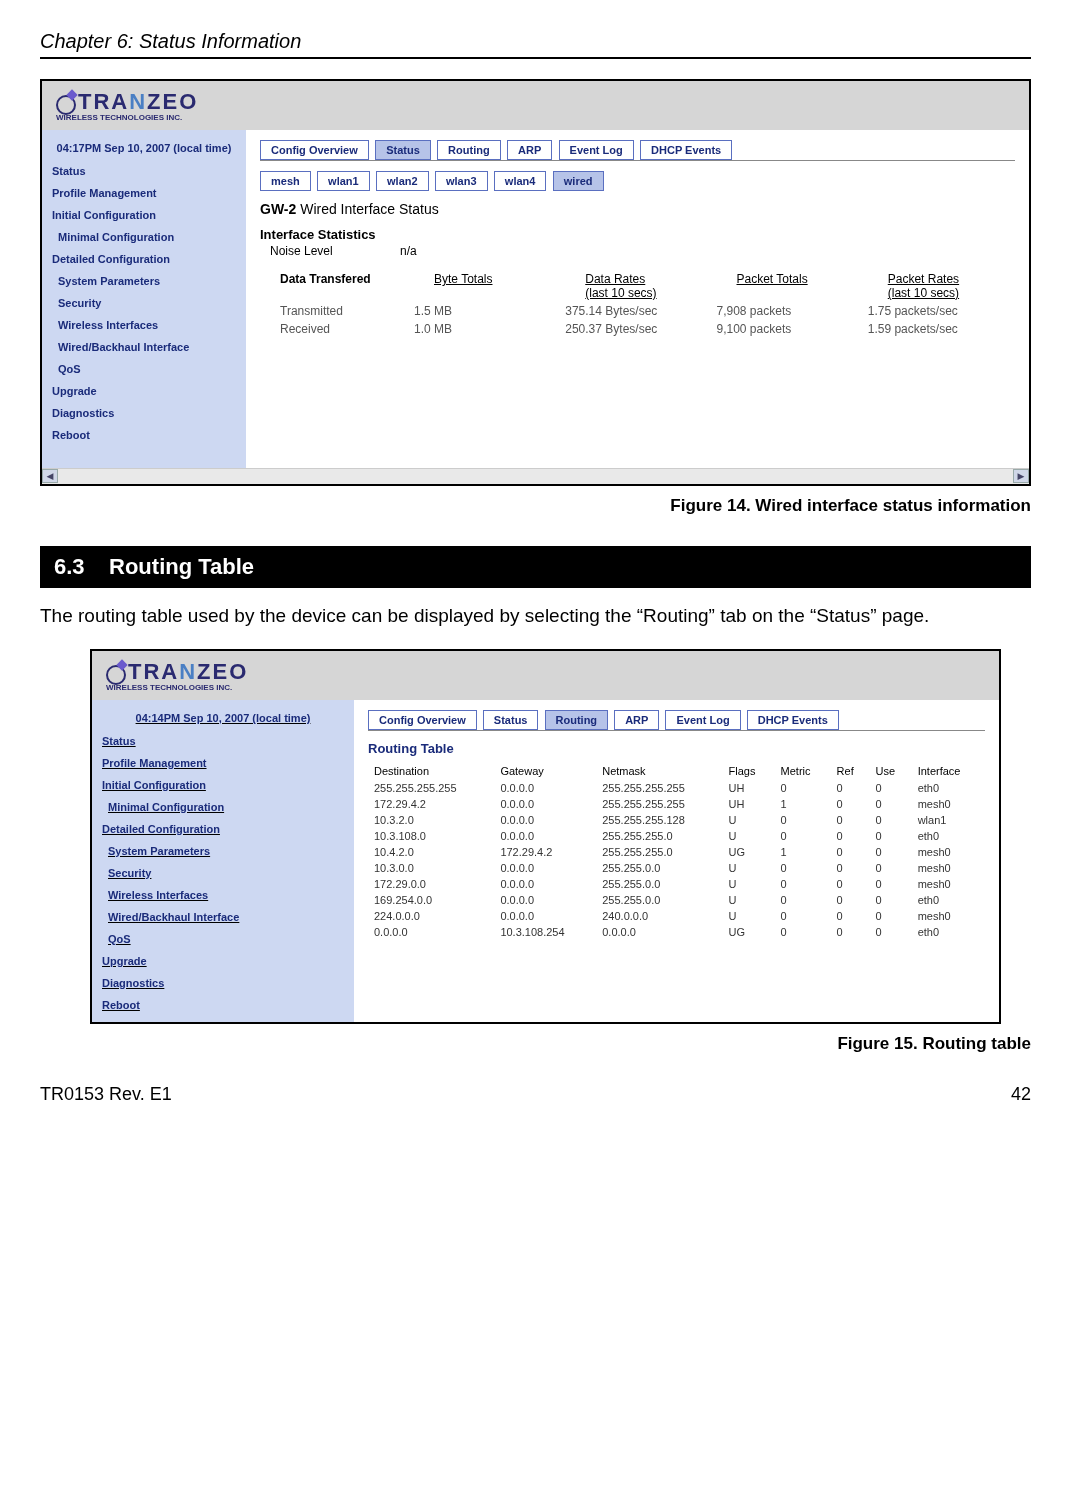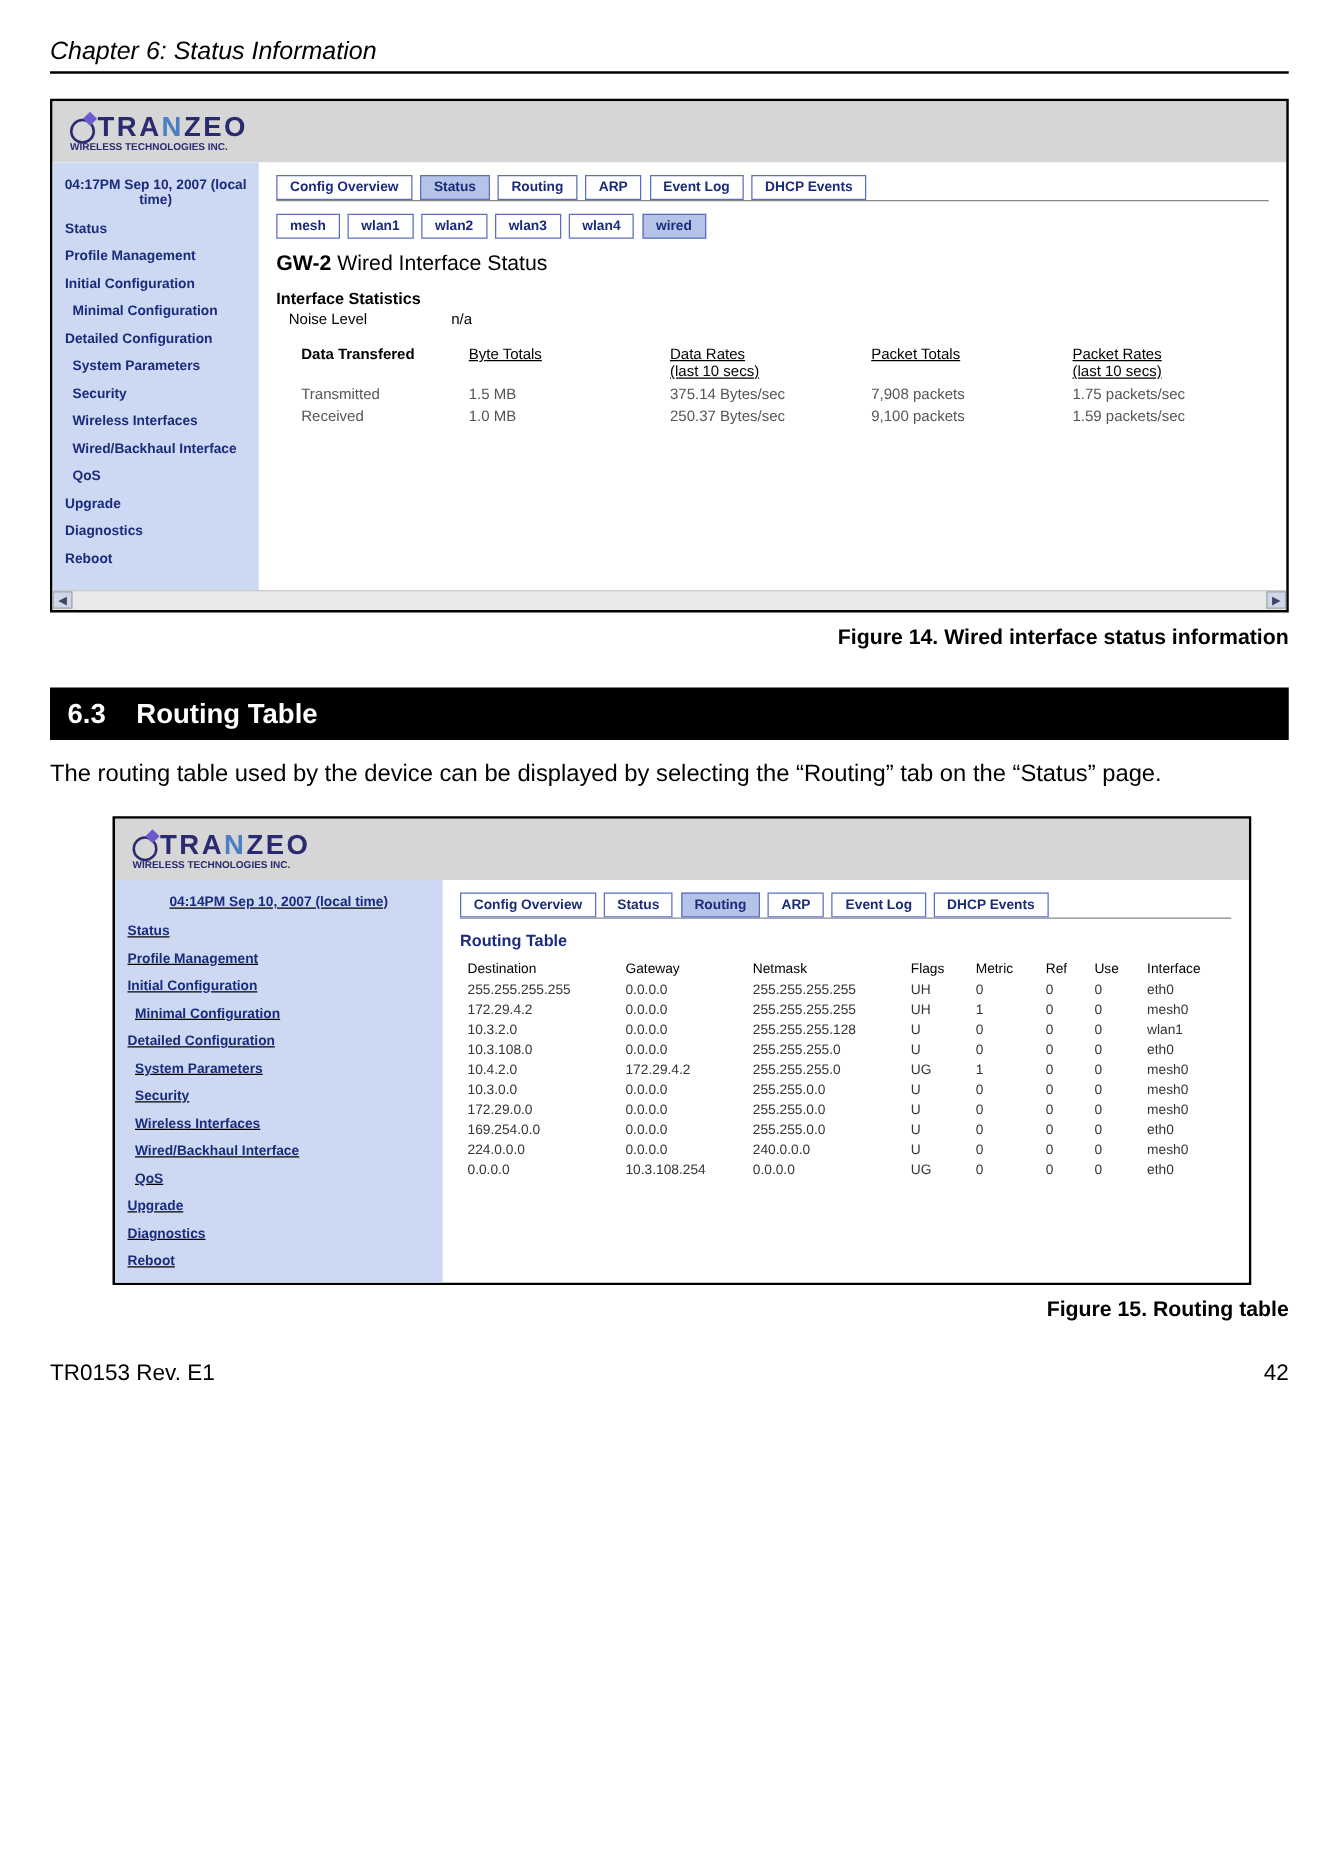--- a/index.html
+++ b/index.html
@@ -6,36 +6,36 @@
   body { background: #fff; font-family: Arial, Helvetica, sans-serif; color: #000; width: 1071px; margin: 0 auto; padding: 30px 40px; }
   .chap-title { font-style: italic; font-size: 20px; border-bottom: 2px solid #000; padding-bottom: 4px; margin-bottom: 20px; }
   .screenshot-frame { border: 2px solid #000; margin-bottom: 10px; overflow: hidden; position: relative; }
   .ss-logo-bar { background: #d6d6d6; padding: 8px 14px; }
   .logo { font-family: Arial, sans-serif; font-weight: bold; font-size: 22px; letter-spacing: 2px; color: #2a2a70; }
   .logo .n { color: #4a7fc4; }
   .logo-icon { display:inline-block; width:20px; height:20px; border:2px solid #2a2a70; border-radius:50%; position: relative; vertical-align: bottom; margin-right: 2px;}
   .logo-icon:after { content:""; position:absolute; top:-6px; right:-2px; width:8px; height:8px; background:#6a5acd; transform: rotate(45deg);}
   .logo-sub { font-size: 8px; letter-spacing: 0; color: #2a2a70; display:block; margin-top:-2px;}
   .ss-body { display: flex; background: #fff; font-size: 12px; }
-  .sidebar { width: 165px; background: #cdd8f2; padding: 6px 0; }
+  .sidebar { width: 204px; background: #cdd8f2; padding: 6px 0; }
   .sidebar div { padding: 5px 10px; color: #1a2b7a; font-weight: bold; font-size: 11px; }
   .sidebar .indent { padding-left: 16px; }
   .timestamp { text-align: center; padding: 6px 4px !important; }
   .main { flex: 1; padding: 10px 14px; }
   .tabrow { margin-bottom: 8px; }
   .tab, .subtab { display: inline-block; border: 1.5px solid #5a6fc0; padding: 3px 10px; margin-right: 3px; color: #1a2b7a; font-weight: bold; font-size: 11px; background: #fff; text-align: center; }
   .tab.active, .subtab.active { background: #b6c3e8; }
   .h-line { border-bottom: 1px solid #888; margin-bottom: 10px; }
-  .page-heading { font-size: 17px; margin: 10px 0; }
+  .page-heading { font-size: 14px; margin: 10px 0; }
   .page-heading .gw { font-weight: bold; }
   .sect-hd { font-weight: bold; font-size: 13px; margin-top: 8px; }
   .kv-row { display:flex; padding: 2px 0; font-size: 12px;}
   .kv-row .k { width: 140px; padding-left: 10px;}
   .data-table { width: 100%; font-size: 12px; }
-  .data-table .hdr { display:flex; }
+  .data-table .hdr { display:flex;gap:20px; }
   .data-table .hdr > div, .data-table .row > div { flex: 1; padding: 2px 4px; }
   .data-table .hdr .u { text-decoration: underline; }
   .data-table .row { display:flex; color:#555;}
   .data-table .lbl-col { width: 150px; flex: none !important; padding-left: 20px !important; }
   .hscroll { height: 16px; background: #e9e9e9; border-top:1px solid #ccc; position: relative;}
   .hscroll .larr, .hscroll .rarr { position:absolute; top:0; width:16px; height:14px; background:#d0d7e8; border:1px solid #9aa; text-align:center; font-size:9px; line-height:12px; color:#446;}
   .hscroll .larr { left:0;} .hscroll .rarr { right:0;}
   .fig-caption { text-align: right; font-weight: bold; font-size: 17px; margin: 8px 0 30px 0; }
   .section-hd { background: #000; color: #fff; font-weight: bold; font-size: 22px; padding: 8px 14px; margin: 20px 0 16px 0;}
   .body-text { font-size: 19px; margin: 0 0 20px 0; line-height: 1.3; text-align: justify;}

